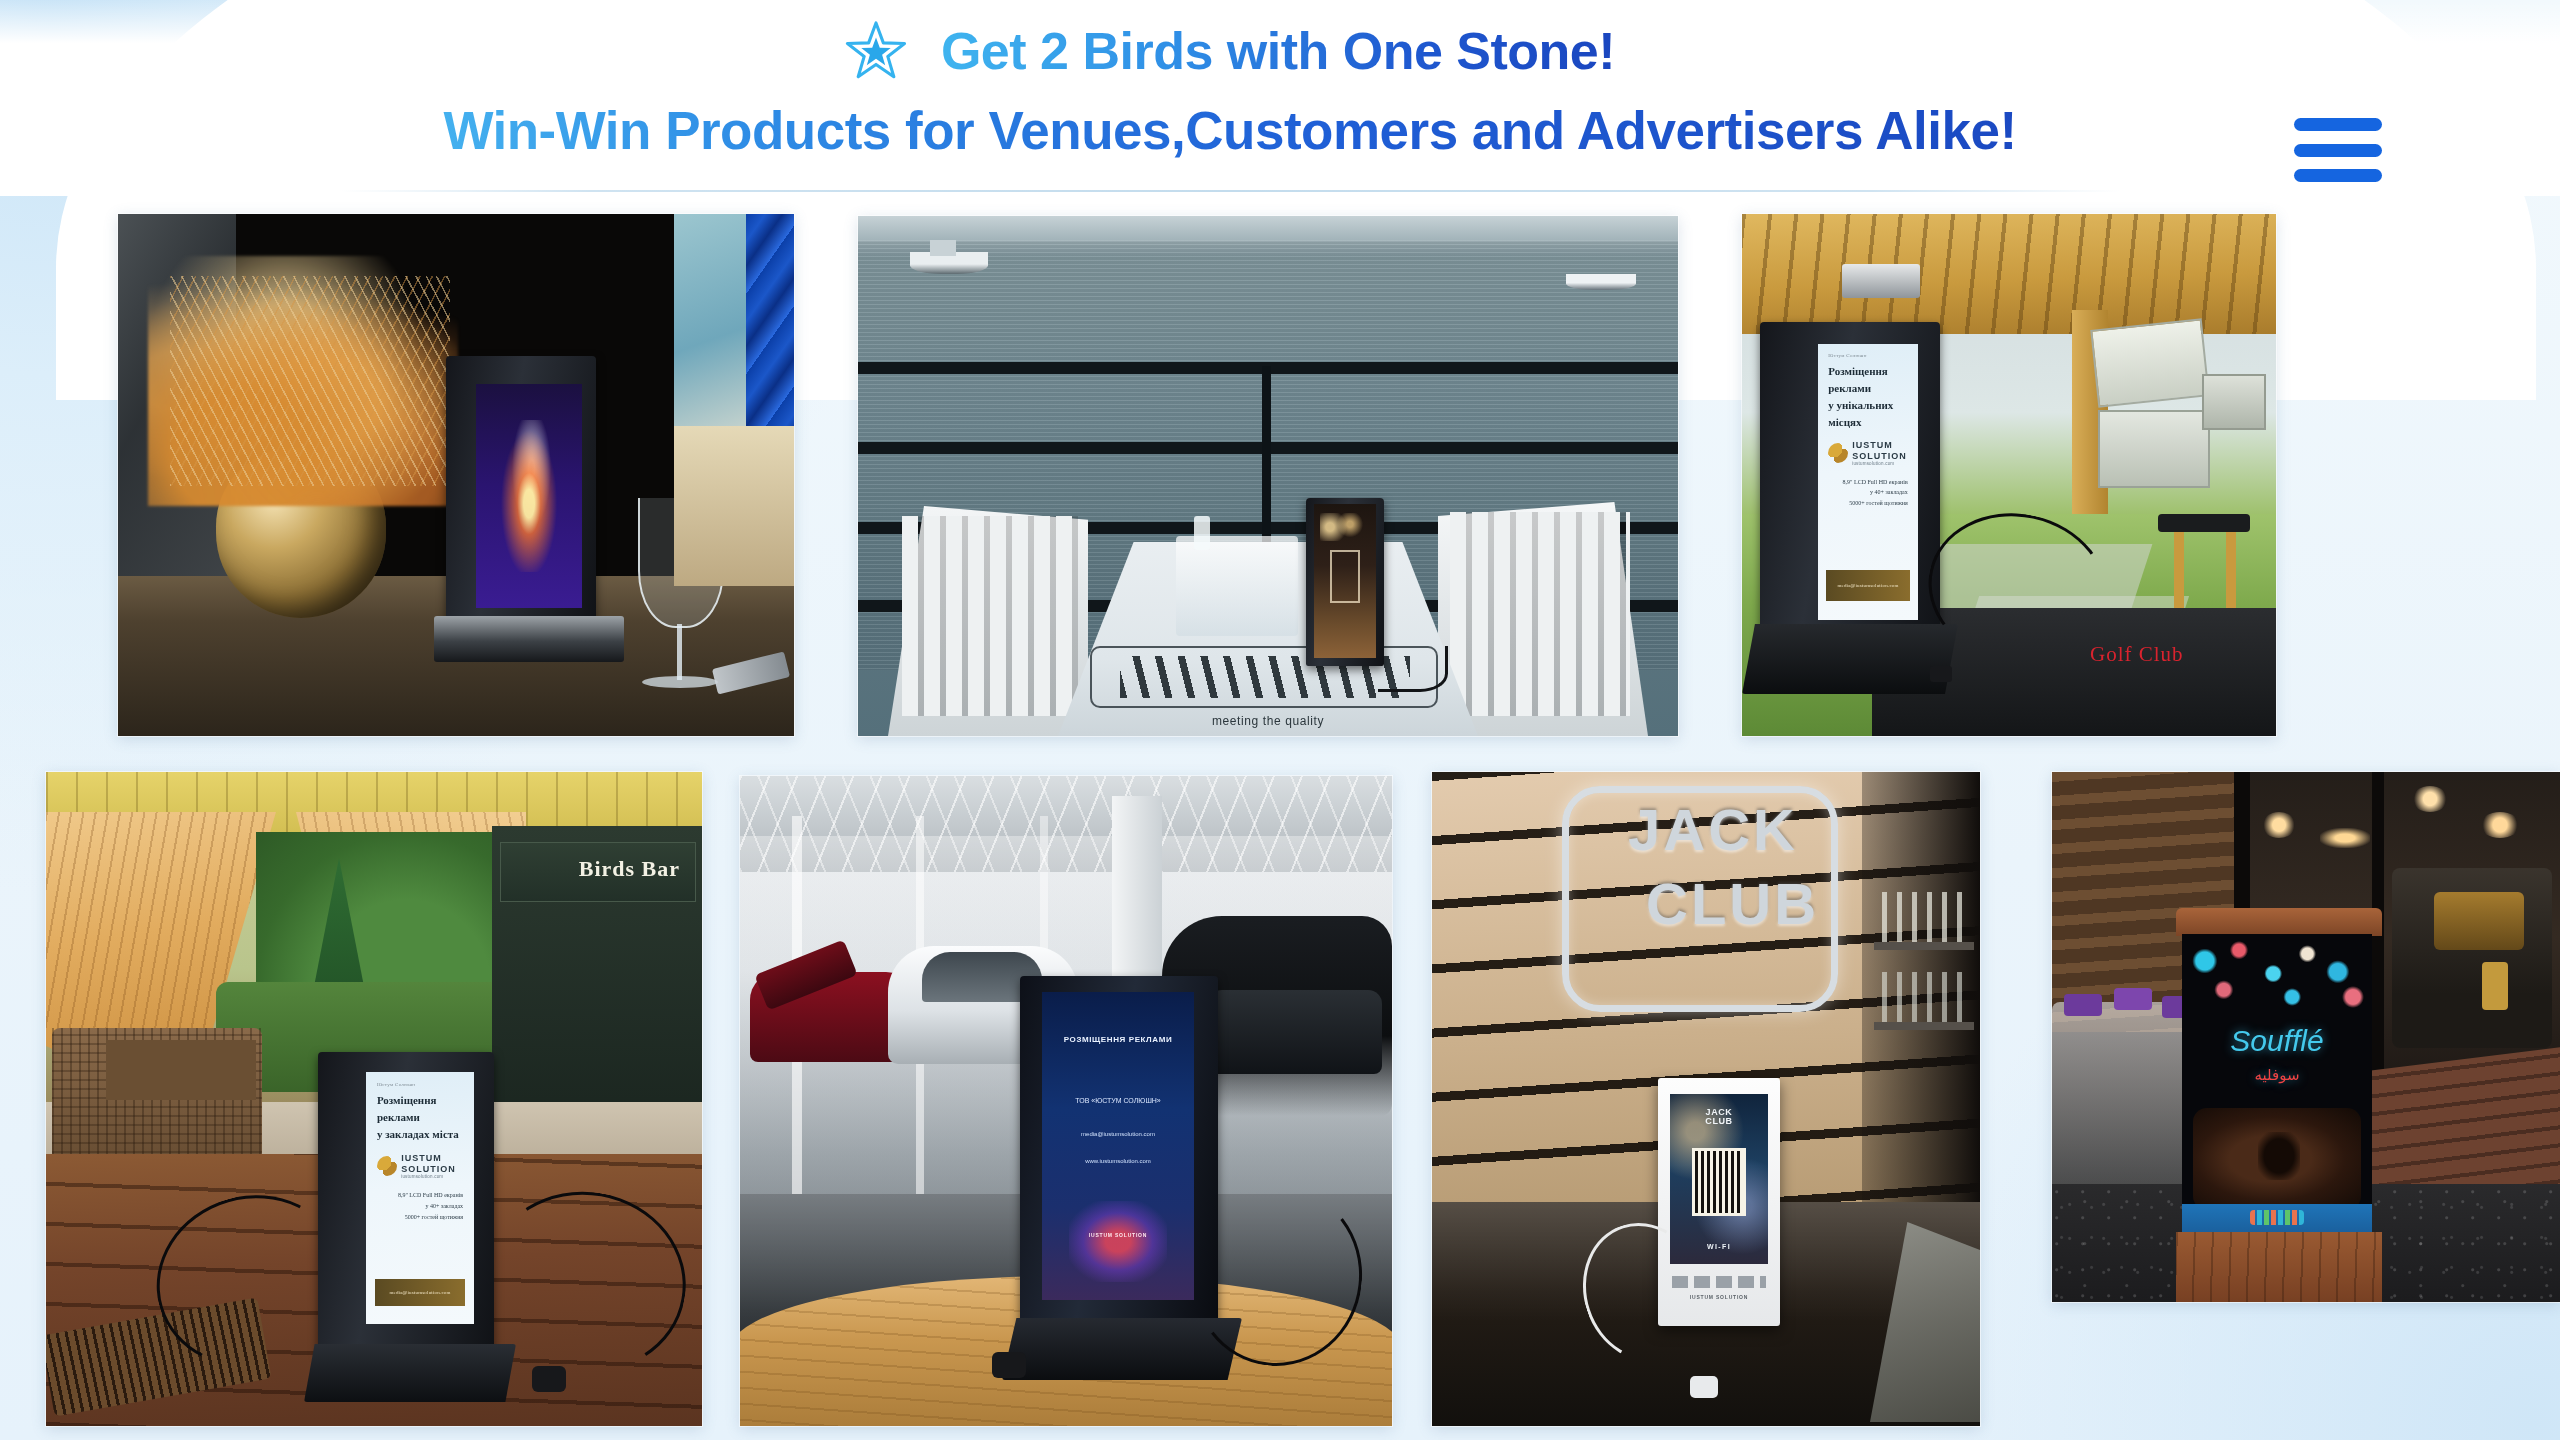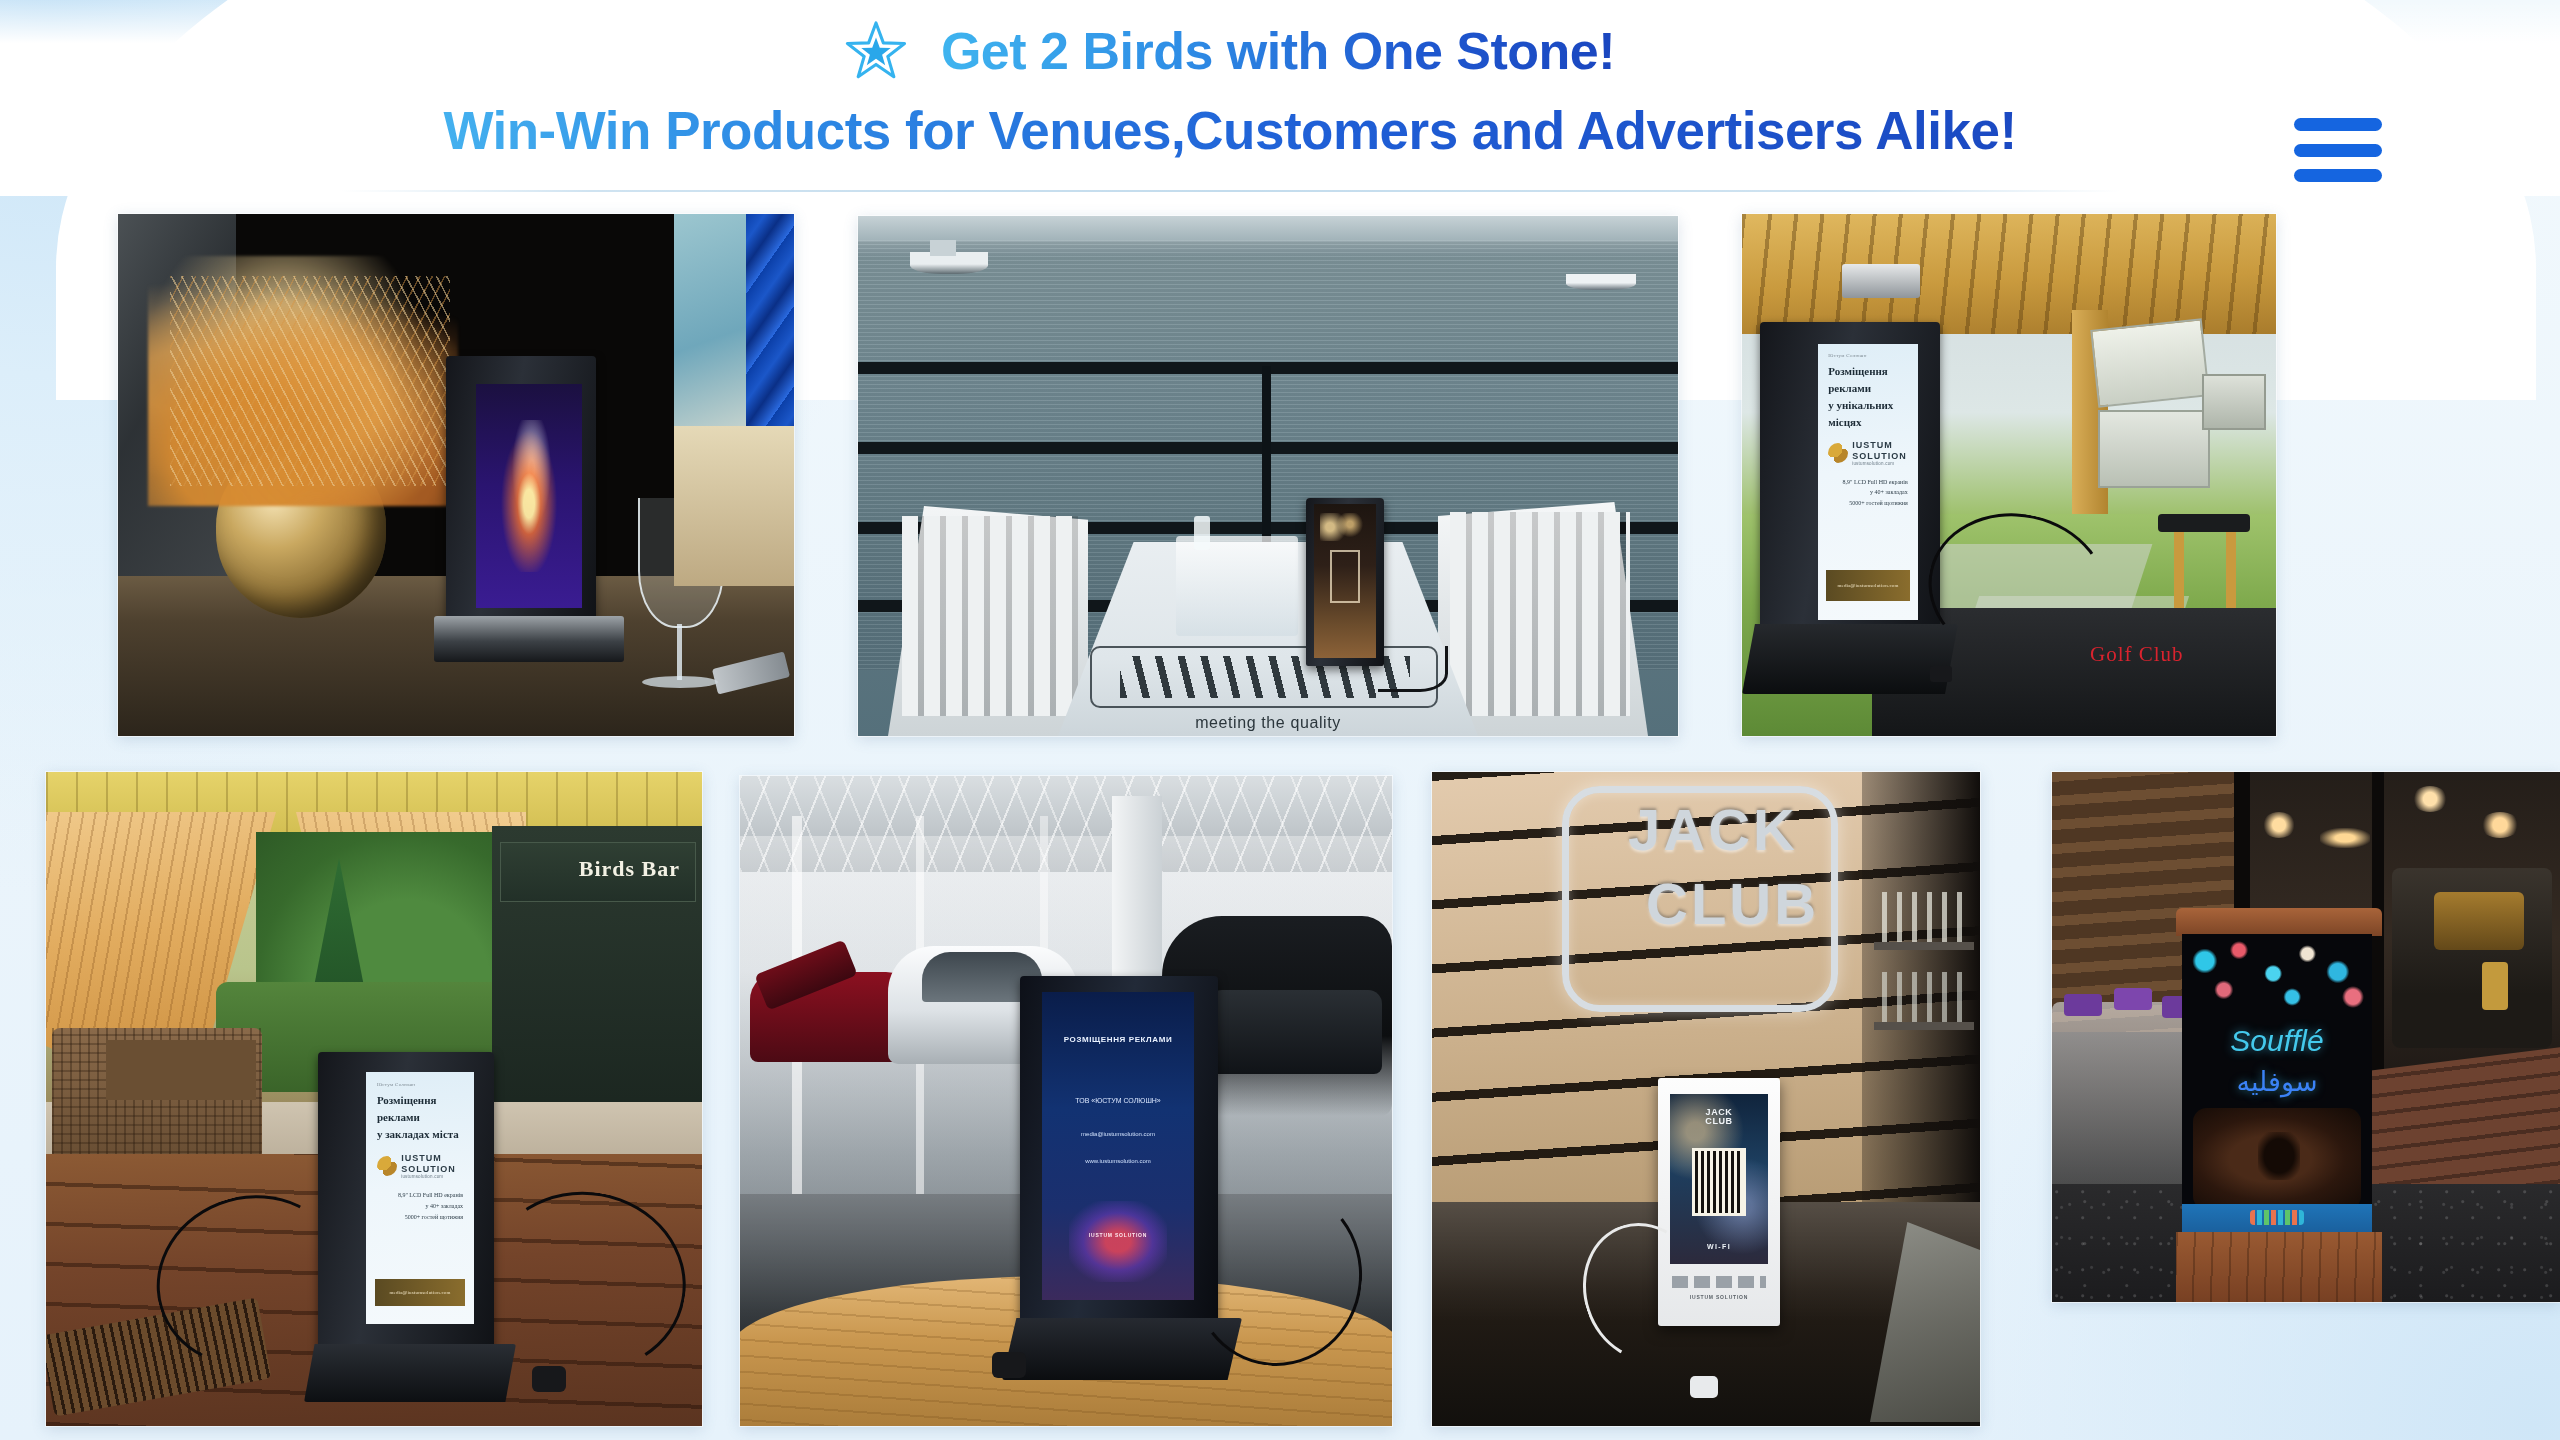--- a/index.html
+++ b/index.html
@@ -248,21 +248,21 @@
 
       <div class="layer" style="left:200px;top:326px;width:420px;height:194px;
            background:linear-gradient(180deg,#e9eef1 0%,#dfe6ea 60%,#ccd5da 100%);
            clip-path:polygon(18% 0,82% 0,100% 100%,0 100%);"></div>
 
       <div class="layer" style="left:232px;top:430px;width:348px;height:62px;
            border:2px solid #303b41;border-radius:10px;opacity:.85;"></div>
       <div class="layer" style="left:262px;top:440px;width:290px;height:42px;
            background:repeating-linear-gradient(76deg,#1d262b 0 7px, rgba(0,0,0,0) 7px 22px);
            opacity:.9;"></div>
-      <div class="label-overlay" style="left:0;right:0;top:498px;text-align:center;font-size:16px;color:#2b363c;
+      <div class="label-overlay" style="left:0;right:0;top:498px;text-align:center;font-size:12px;color:#2b363c;
                   font-family:'Liberation Sans',sans-serif;letter-spacing:.6px;">meeting the quality</div>
 
       <div class="layer" style="left:318px;top:320px;width:122px;height:100px;
            background:linear-gradient(180deg,rgba(255,255,255,.72),rgba(200,214,222,.42));
            border-radius:4px;"></div>
       <div class="layer" style="left:336px;top:300px;width:16px;height:34px;background:rgba(245,250,252,.85);border-radius:3px;"></div>
 
       <div class="kiosk-body" style="left:448px;top:282px;width:78px;height:168px;"></div>
       <div class="kiosk-screen" style="left:456px;top:288px;width:62px;height:154px;
            background:linear-gradient(180deg,#1d1510 0%,#2e2018 40%,#6b4c2c 78%,#8c6238 100%);">
@@ -619,22 +619,22 @@
                         radial-gradient(circle at 30% 18%, #e85a6a 0 4%, rgba(0,0,0,0) 6%),
                         radial-gradient(circle at 48% 44%, #4bd3ef 0 6%, rgba(0,0,0,0) 8%),
                         radial-gradient(circle at 66% 22%, #f0e4d2 0 4%, rgba(0,0,0,0) 6%),
                         radial-gradient(circle at 82% 42%, #2fb6e0 0 5%, rgba(0,0,0,0) 7%),
                         radial-gradient(circle at 22% 62%, #e0697a 0 4%, rgba(0,0,0,0) 6%),
                         radial-gradient(circle at 58% 70%, #35c0e6 0 5%, rgba(0,0,0,0) 7%),
                         radial-gradient(circle at 90% 70%, #e96f7f 0 4%, rgba(0,0,0,0) 6%);"></div>
         <div style="position:absolute;left:0;right:0;top:30%;text-align:center;color:#44c9ec;
                     font-size:30px;font-family:'Liberation Sans',sans-serif;font-style:italic;
                     text-shadow:0 0 10px rgba(60,190,230,.7);">Soufflé</div>
-        <div style="position:absolute;left:0;right:0;top:44%;text-align:center;color:#3b82f6;
-                    font-size:27px;font-family:'DejaVu Sans',sans-serif;direction:rtl;
+        <div style="position:absolute;left:0;right:0;top:44%;text-align:center;color:#ef4444;
+                    font-size:15px;font-family:'DejaVu Sans',sans-serif;direction:rtl;
                     text-shadow:0 0 10px rgba(60,190,230,.6);">سوفليه</div>
         <div class="layer" style="left:6%;top:58%;width:88%;height:34%;
              background:radial-gradient(ellipse at 46% 50%, #4a2a18 0 32%, #2c170d 58%, #120a06 100%);
              border-radius:14px;"></div>
         <div class="layer" style="left:40%;top:66%;width:22%;height:16%;
              background:radial-gradient(ellipse,#140a05 0 50%, rgba(20,10,5,0) 82%);"></div>
         <div class="layer" style="left:0;bottom:0;width:100%;height:10%;
              background:linear-gradient(180deg,#1f74b8,#1a5f9c);"></div>
         <div class="layer" style="left:36%;bottom:3%;width:28%;height:5%;
              background:repeating-linear-gradient(90deg,#e8734f 0 5px, rgba(0,0,0,0) 5px 7px,

